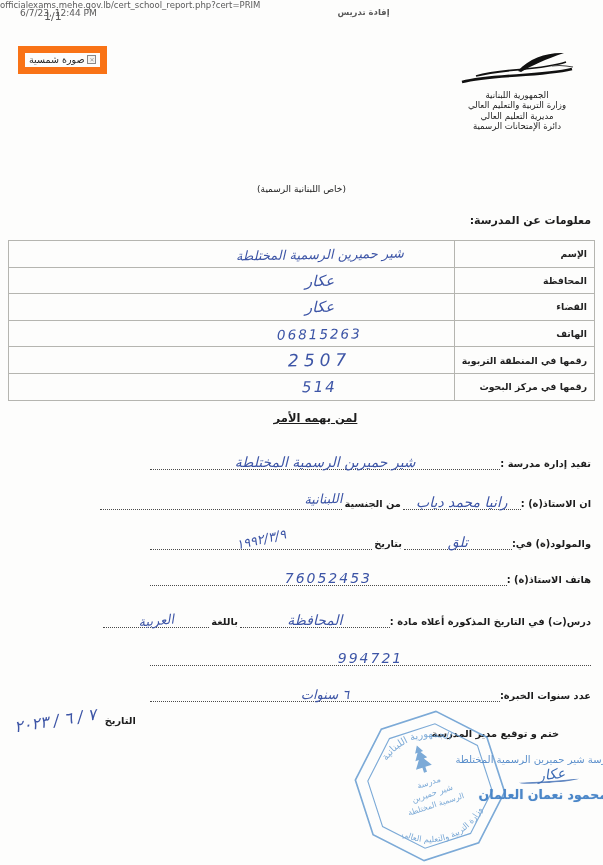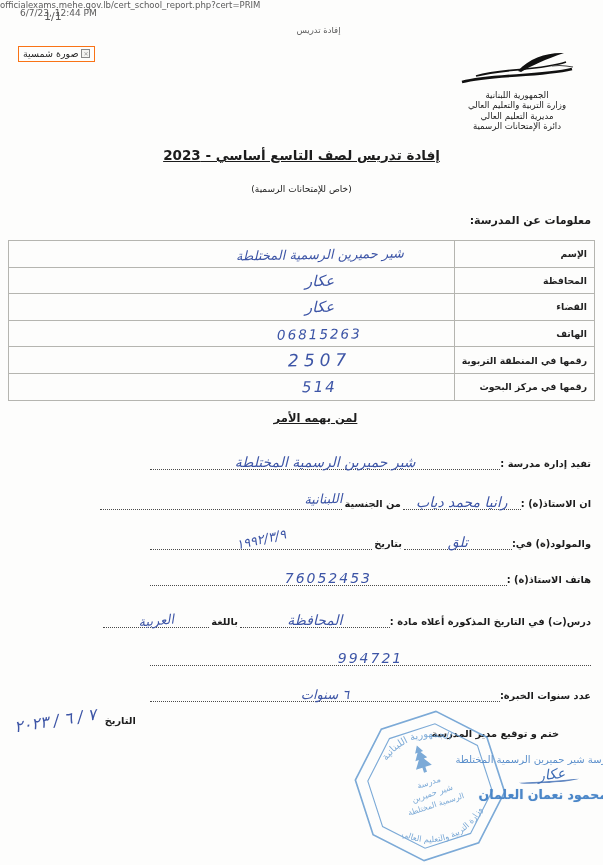--- a/index.html
+++ b/index.html
@@ -3,26 +3,26 @@
 <meta charset="utf-8">
 <style>
   * { margin:0; padding:0; box-sizing:border-box; }
   html,body { background:#ffffff; }
   body { font-family:"DejaVu Sans", sans-serif; }
   .page { position:relative; width:603px; height:865px; margin:0 auto; background:#fdfdfc; overflow:hidden; color:#1c1c1c; }
 
   
   .ph { position:absolute; font-size:9px; color:#5a5a5a; }
   .ph-date { left:20px; top:8px; }
-  .ph-title { left:50%; top:25px; transform:translateX(-50%); margin-left:17px; font-size:8.5px; }
+  .ph-title { left:50%; top:7px; transform:translateX(-50%); margin-left:62px; font-size:8.5px;font-weight:bold; }
   .pf-url { left:15px; bottom:13px; font-size:8.5px; color:#5a5a5a; }
   .pf-page { right:18px; bottom:13px; font-size:11px; color:#5a5a5a;padding-left:44px; }
 
   
-  .photo-box { position:absolute; left:18px; top:46px; border:1px solid #f97316; padding:1px 4px 2px 4px;
+  .photo-box { position:absolute; left:18px; top:46px; border:7px solid #f97316; padding:1px 4px 2px 4px;
     font-size:9.5px; direction:rtl; display:flex; align-items:center; gap:3px; background:#fdfdfc; }
   .broken-img { display:inline-block; width:9px; height:9px; border:1px solid #888; font-size:6px; line-height:8px;
     color:#999; text-align:center; background:#f4f4f2; }
 
   
   .logo-block { position:absolute; right:6px; top:50px; width:160px; text-align:center; direction:rtl; }
   .logo-block svg { display:block; margin:0 auto 2px auto; }
   .logo-lines { font-size:8.6px; line-height:1.22; color:#222; }
 
   
@@ -115,22 +115,21 @@
       <path d="M96 16 C 103 15, 110 15.5, 117 17" stroke="#444" stroke-width="1.2" fill="none"></path>
     </svg>
     <div class="logo-lines">
       <div>الجمهورية اللبنانية</div>
       <div>وزارة التربية والتعليم العالي</div>
       <div>مديرية التعليم العالي</div>
       <div>دائرة الإمتحانات الرسمية</div>
     </div>
   </div>
 
-  <div class="main-title">إفادة تدريس لصف التاسع أساسي - 2023</div>
-  <div class="subtitle">(خاص للإمتحانات الرسمية)</div>
+  <div class="subtitle">(خاص اللبنانية الرسمية)</div>
 
   <div class="sect-heading">معلومات عن المدرسة:</div>
 
   <table class="school">
     <tbody>
         <tr>
       <td class="t-label">الإسم</td>
       <td class="t-value"><span class="hw">شير حميرين الرسمية المختلطة</span></td>
     </tr>
     <tr>

